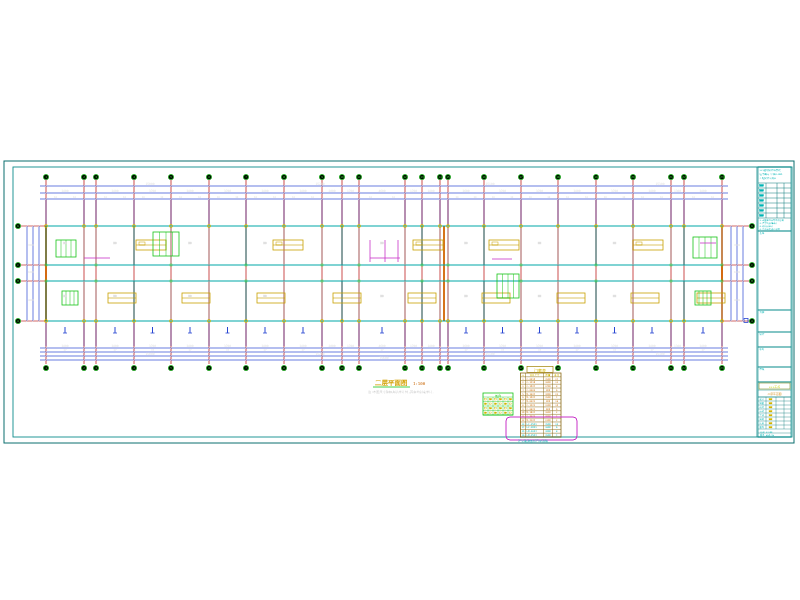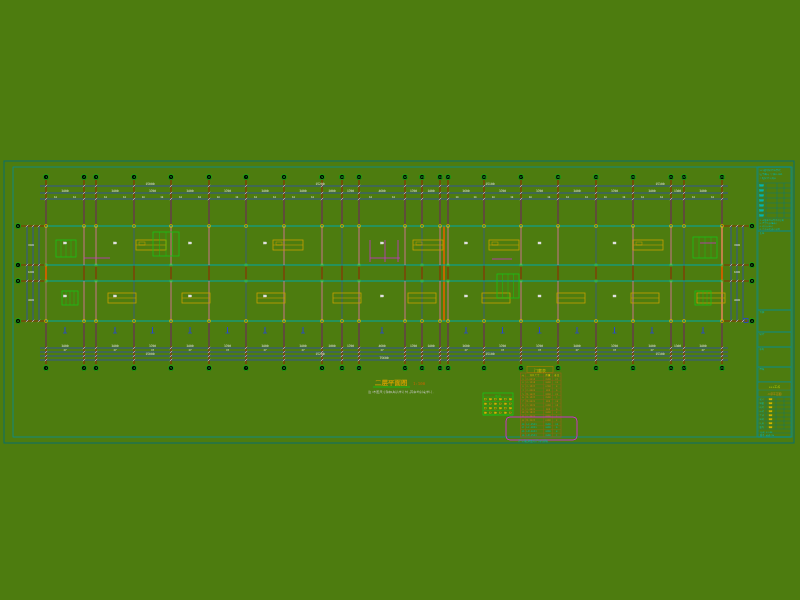--- a/index.html
+++ b/index.html
@@ -1,16 +1,16 @@
 <!DOCTYPE html>
 <html><head>
 <meta charset="utf-8">
 <style>
   html,body{margin:0;padding:0;background:#000;}
-  #stage{position:relative;width:800px;height:600px;background:#4d7c0f;overflow:hidden;
+  #stage{position:relative;width:800px;height:600px;background:#ffffff;overflow:hidden;
          font-family:"DejaVu Sans Mono",monospace;text-align:center;}
   svg{position:absolute;left:0;top:0;}
   svg text{font-family:"DejaVu Sans Mono",monospace;}
 </style>
 </head>
 <body>
 
 <div id="stage">
   <svg id="cad" width="800" height="600" viewBox="0 0 800 600">
 

